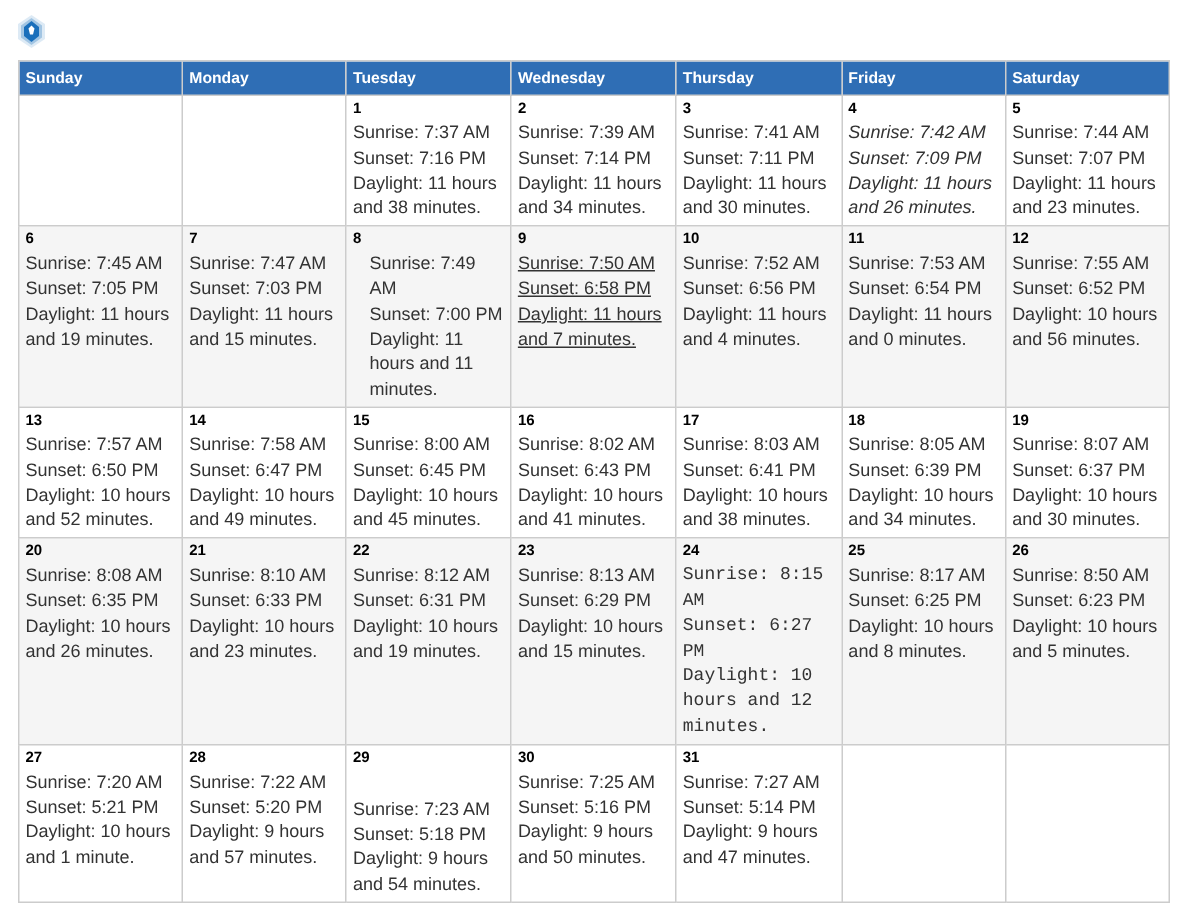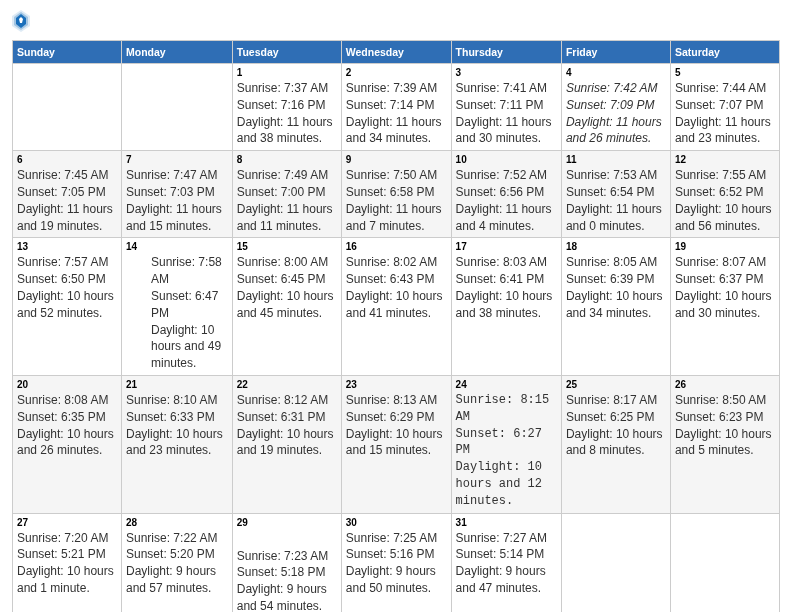--- a/index.html
+++ b/index.html
@@ -180,27 +180,27 @@
 Daylight: 11 hours and 19 minutes.</div>
           </td>
           <td>
             <span class="day-num">7</span>
             <div class="day-info" style="white-space: pre-line;">Sunrise: 7:47 AM
 Sunset: 7:03 PM
 Daylight: 11 hours and 15 minutes.</div>
           </td>
           <td>
             <span class="day-num">8</span>
-            <div class="day-info" style="white-space: pre-line;">Sunrise: 7:49 AM
+            <div class="day-info" style="white-space: pre-line; margin-left: 11px;">Sunrise: 7:49 AM
 Sunset: 7:00 PM
 Daylight: 11 hours and 11 minutes.</div>
           </td>
           <td>
             <span class="day-num">9</span>
-            <div class="day-info" style="white-space: pre-line;">Sunrise: 7:50 AM
+            <div class="day-info" style="white-space: pre-line; text-decoration: underline;">Sunrise: 7:50 AM
 Sunset: 6:58 PM
 Daylight: 11 hours and 7 minutes.</div>
           </td>
           <td>
             <span class="day-num">10</span>
             <div class="day-info" style="white-space: pre-line;">Sunrise: 7:52 AM
 Sunset: 6:56 PM
 Daylight: 11 hours and 4 minutes.</div>
           </td>
           <td>
@@ -218,21 +218,21 @@
         </tr>
         <tr>
           <td>
             <span class="day-num">13</span>
             <div class="day-info" style="white-space: pre-line;">Sunrise: 7:57 AM
 Sunset: 6:50 PM
 Daylight: 10 hours and 52 minutes.</div>
           </td>
           <td>
             <span class="day-num">14</span>
-            <div class="day-info" style="white-space: pre-line; margin-left: 25px;">Sunrise: 7:58 AM
+            <div class="day-info" style="white-space: pre-line;">Sunrise: 7:58 AM
 Sunset: 6:47 PM
 Daylight: 10 hours and 49 minutes.</div>
           </td>
           <td>
             <span class="day-num">15</span>
             <div class="day-info" style="white-space: pre-line;">Sunrise: 8:00 AM
 Sunset: 6:45 PM
 Daylight: 10 hours and 45 minutes.</div>
           </td>
           <td>

